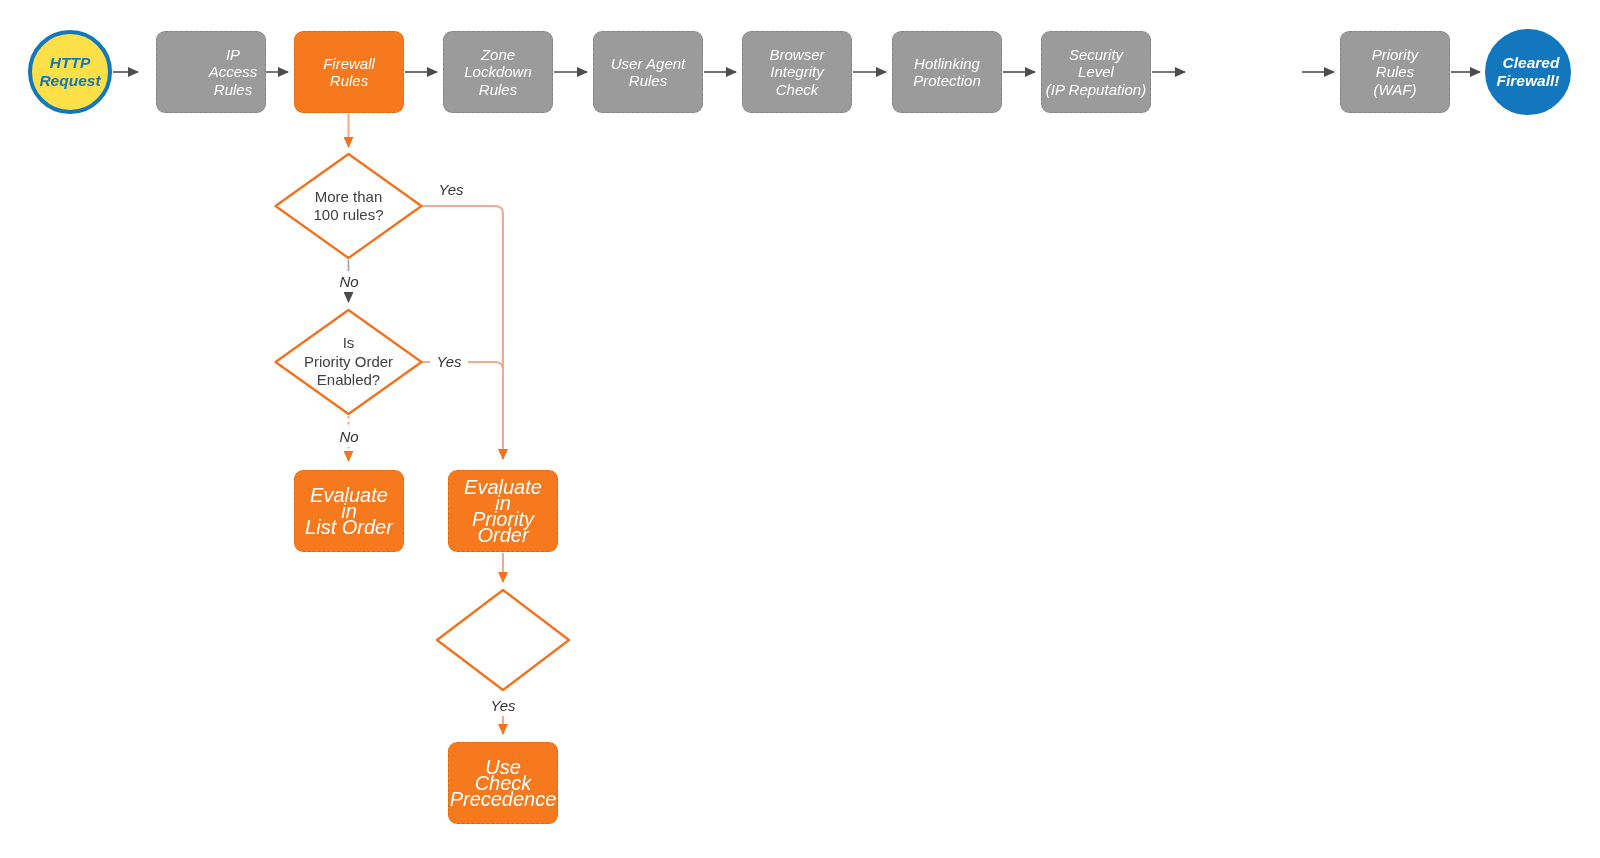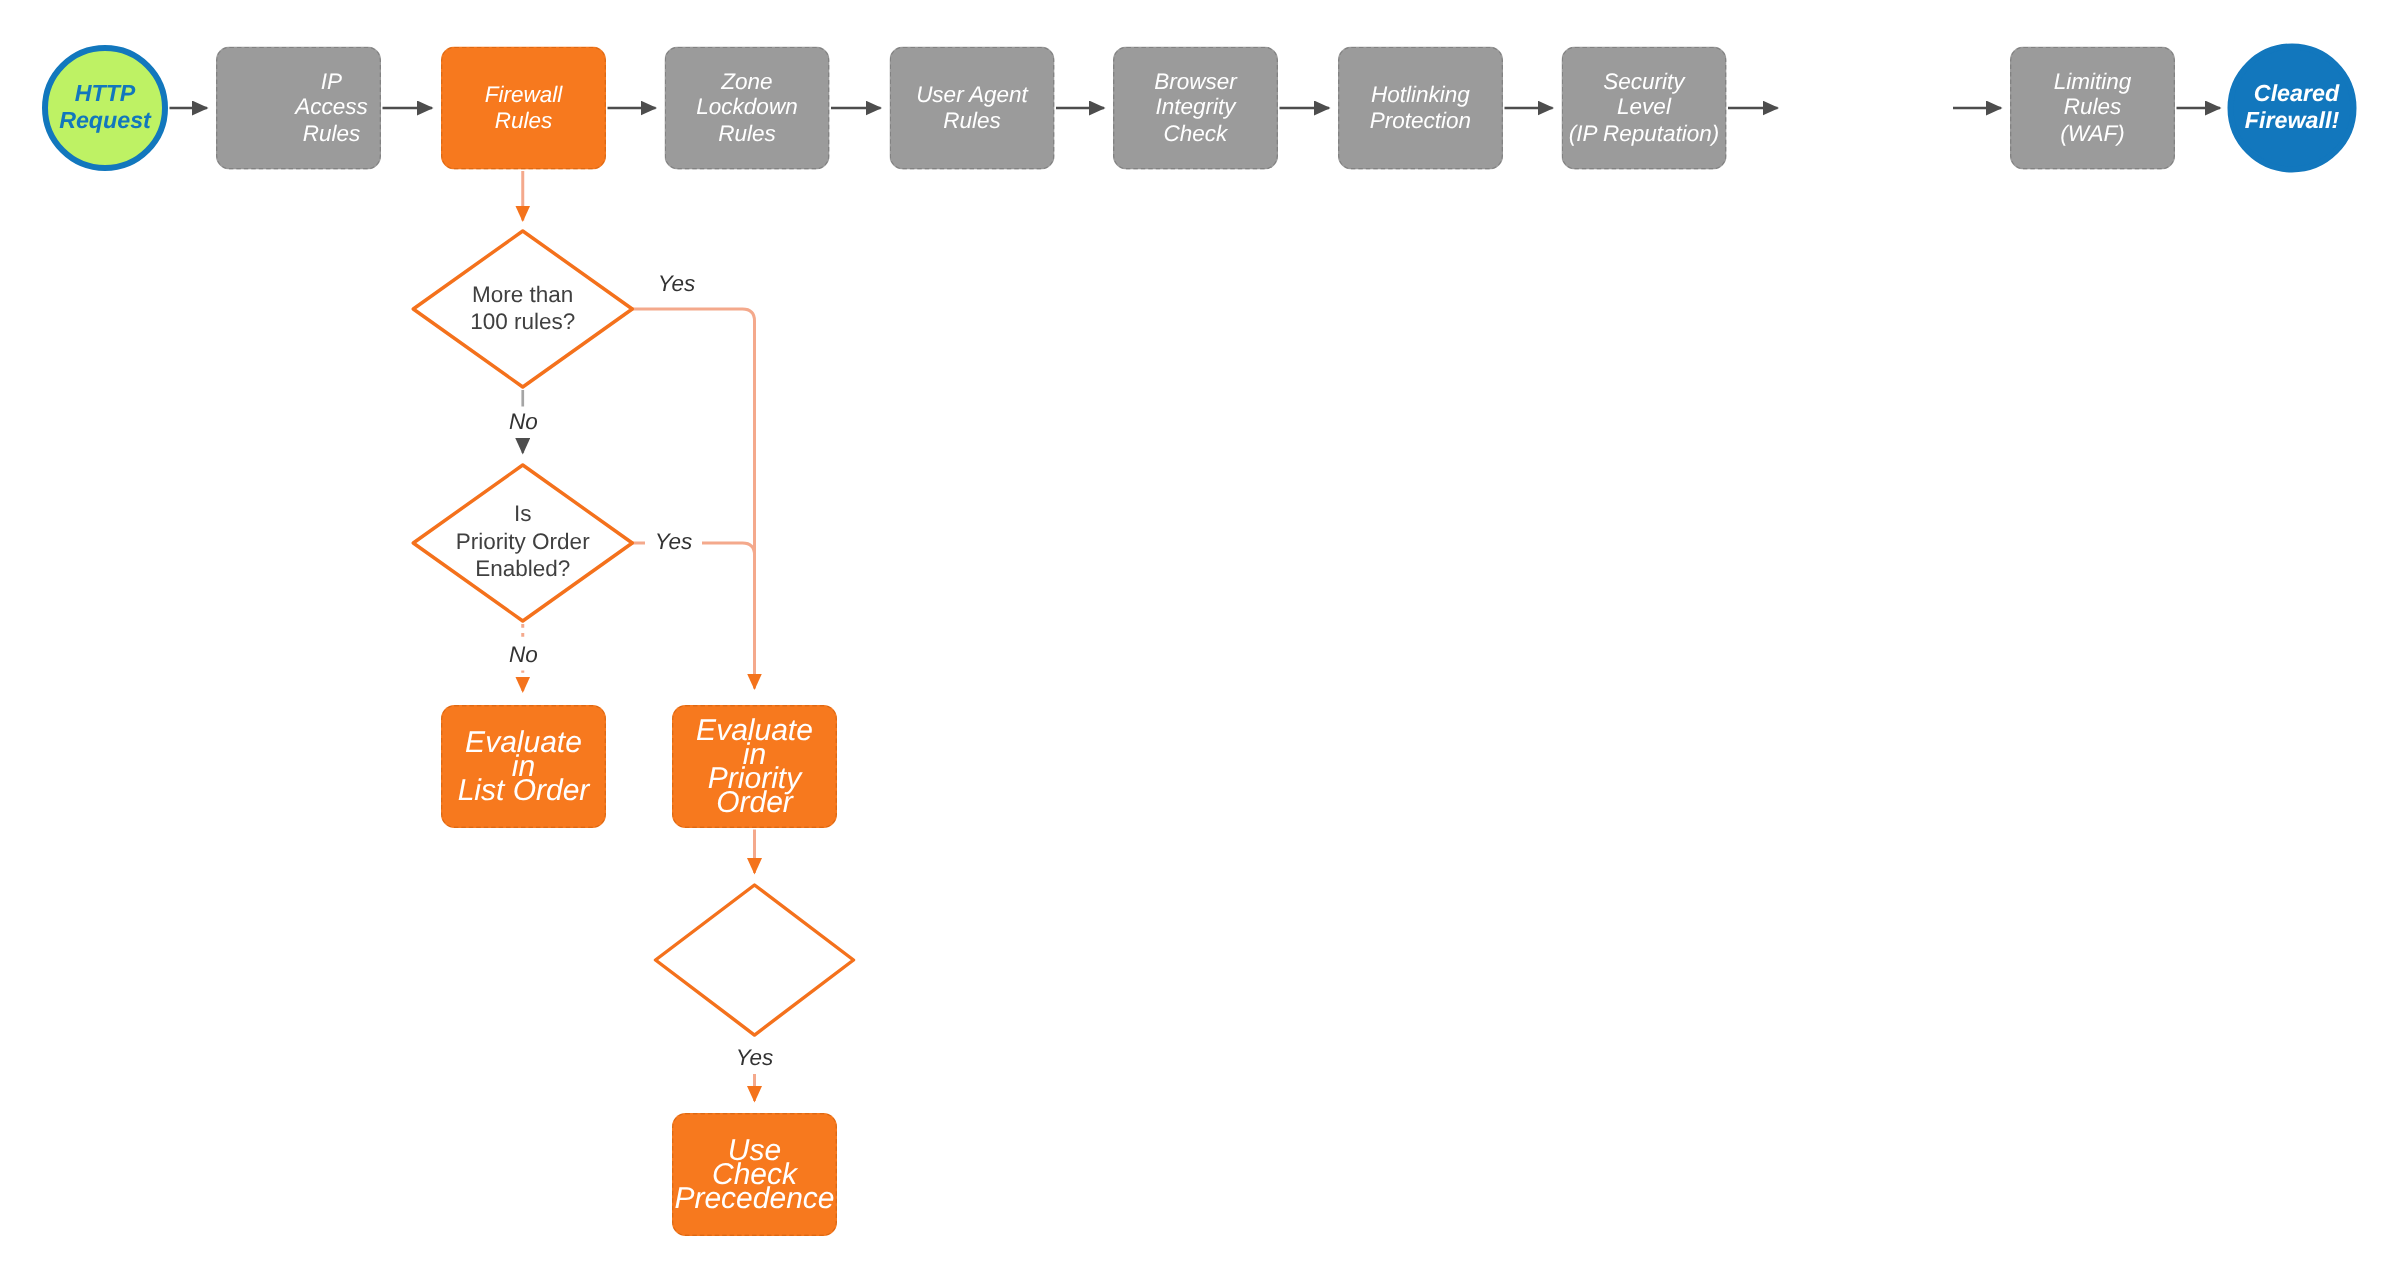--- a/index.html
+++ b/index.html
@@ -22,21 +22,21 @@
   svg.wires{position:absolute;left:0;top:0;}
   .node{position:absolute;display:flex;align-items:center;justify-content:center;
     text-align:center;white-space:pre-line;}
   .stage{width:110px;height:82px;border-radius:9px;background:var(--stage-gray);
     border:1.5px dashed rgba(110,110,110,.55);color:#ffffff;font-style:italic;
     font-size:15px;line-height:17.5px;}
   .stage.highlight{background:var(--accent-orange);border-color:rgba(198,90,8,.5);}
   .action{width:110px;height:82px;border-radius:9px;background:var(--accent-orange);
     border:1.5px dashed rgba(198,90,8,.5);color:#ffffff;font-style:italic;
     font-size:20px;line-height:16px;}
-  .circle{border-radius:50%;background:#bef264;border:4px solid var(--brand-blue);
+  .circle{border-radius:50%;background:#fde047;border:4px solid var(--brand-blue);
     color:var(--brand-blue);font-weight:bold;font-style:italic;font-size:15.5px;line-height:18px;}
   .circle.filled{background:var(--brand-blue);color:#ffffff;}
   .diamond-text{color:var(--diamond-text);font-size:15px;line-height:18.5px;}
   .edge-label{position:absolute;display:flex;align-items:center;justify-content:center;
     background:#ffffff;color:var(--label-text);font-style:italic;font-size:15px;
     padding:0 3px;}
   .wire-dark{stroke:var(--connector-dark);stroke-width:1.6;fill:none;}
   .wire-gray{stroke:var(--connector-gray);stroke-width:1.8;fill:none;}
   .wire-orange{stroke:var(--connector-orange);stroke-width:2;fill:none;}
   .wire-orange.dotted{stroke-dasharray:2.5 3.5;}
@@ -80,21 +80,21 @@
     <line class="wire-orange" x1="503" y1="716" x2="503" y2="734" marker-end="url(#headOrange)"></line>
 
     <polygon class="diamond-shape" points="348.5,154 421.5,206 348.5,258 275.5,206"></polygon>
     <polygon class="diamond-shape" points="348.5,310 421.5,362 348.5,414 275.5,362"></polygon>
     <polygon class="diamond-shape" points="503,590 569,640 503,690 437,640"></polygon>
   </svg>
 
   <div class="node circle" style="left:28px;top:30px;width:84px;height:84px;">HTTP
 Request</div>
 
-  <div class="node stage" style="left:144px;top:31px;padding-left:44px;">IP Access
+  <div class="node stage" style="left:156px;top:31px;padding-left:44px;">IP Access
 Rules</div>
 
   <div class="node stage highlight" style="left:294px;top:31px;">Firewall
 Rules</div>
 
   <div class="node stage" style="left:443px;top:31px;">Zone
 Lockdown
 Rules</div>
 
   <div class="node stage" style="left:593px;top:31px;">User Agent
@@ -105,21 +105,21 @@
 Check</div>
 
   <div class="node stage" style="left:892px;top:31px;">Hotlinking
 Protection</div>
 
   <div class="node stage" style="left:1041px;top:31px;">Security
 Level
 (IP Reputation)</div>
 
 
-  <div class="node stage" style="left:1340px;top:31px;">Limiting
+  <div class="node stage" style="left:1340px;top:31px;">Priority
 Rules
 (WAF)</div>
 
   <div class="node circle filled" style="left:1485px;top:29px;width:86px;height:86px;text-align:right;">Cleared
 Firewall!</div>
 
   <div class="node diamond-text" style="left:279px;top:154px;width:139px;height:104px;">More than
 100 rules?</div>
 
   <div class="node diamond-text" style="left:279px;top:310px;width:139px;height:104px;">Is

